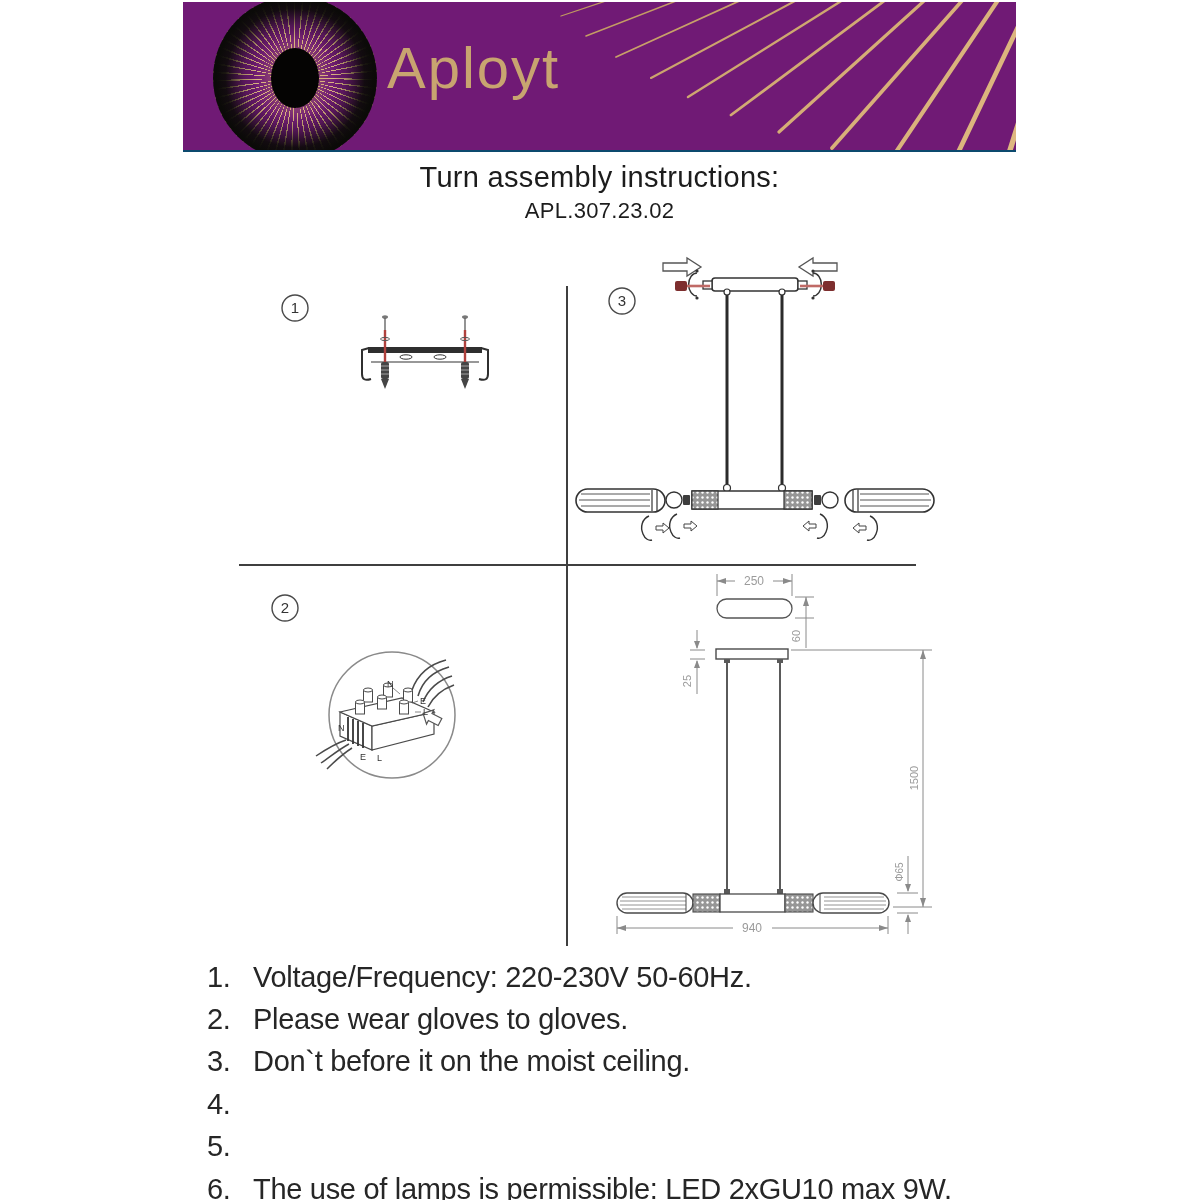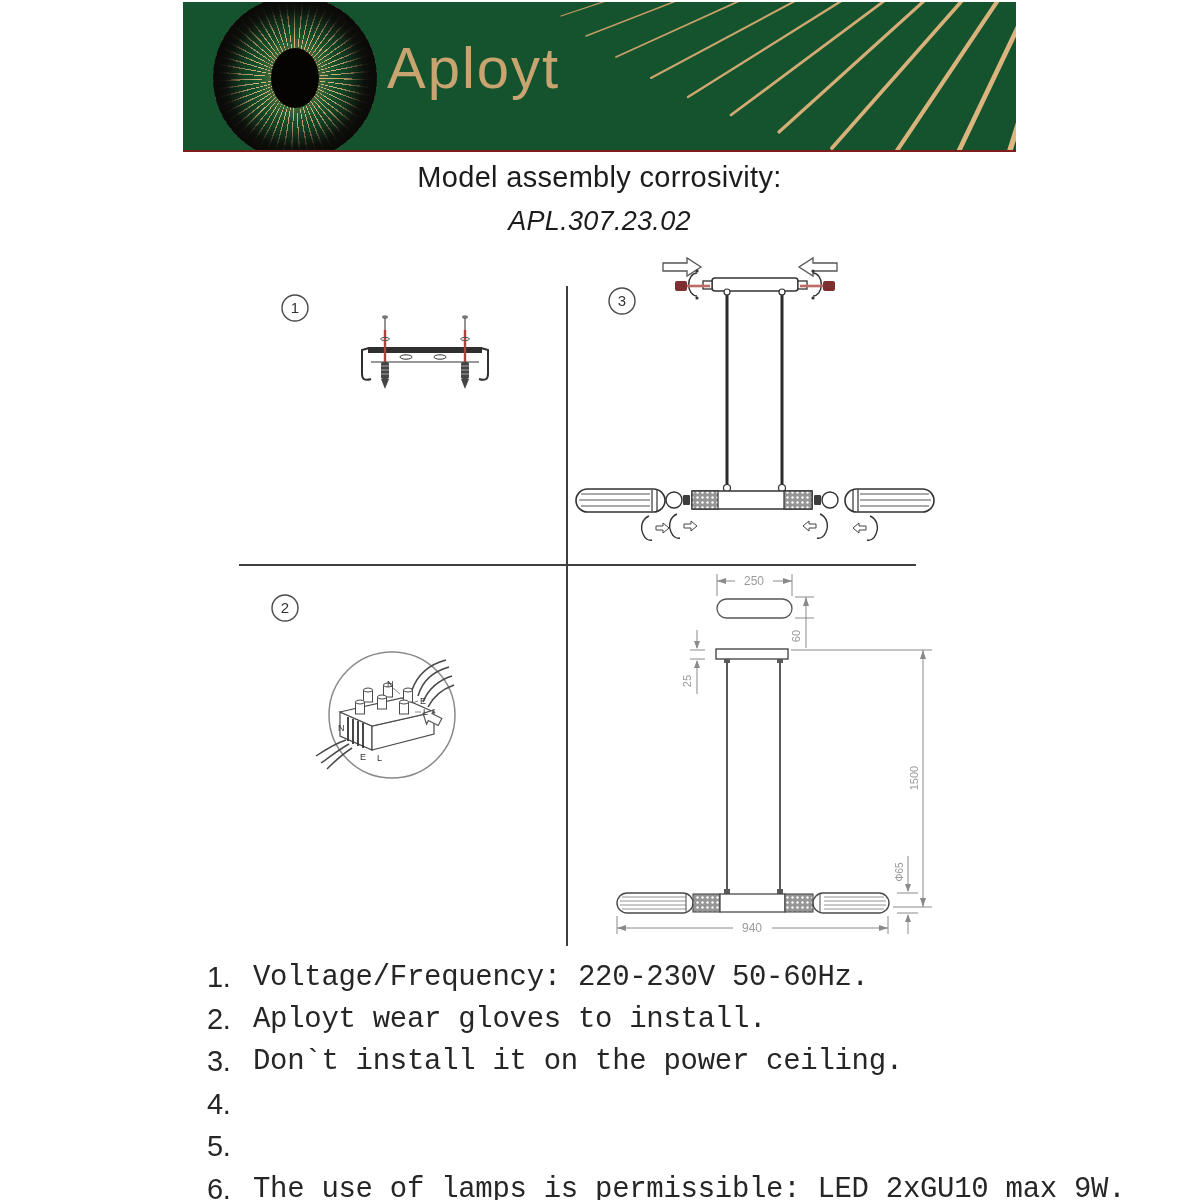--- a/index.html
+++ b/index.html
@@ -1,42 +1,42 @@
 <!DOCTYPE html>
 <html><head>
 <meta charset="utf-8">
 <style>
   html,body{margin:0;padding:0;background:#ffffff;font-family:"Liberation Sans",sans-serif;}
   .canvas{position:relative;width:1200px;height:1200px;background:#ffffff;overflow:hidden;}
 
   
-  .header{position:absolute;left:183px;top:2px;width:833px;height:148px;background:#14532d;overflow:hidden;border-bottom:2px solid #7f1d1d;}
+  .header{position:absolute;left:183px;top:2px;width:833px;height:148px;background:#701a75;overflow:hidden;border-bottom:2px solid #0c4a6e;}
   .sunburst{position:absolute;left:30px;top:-6px;width:164px;height:164px;border-radius:50%;
     background:repeating-conic-gradient(from -1deg, rgba(225,188,130,0.95) 0deg 1.25deg, rgba(0,0,0,0) 1.25deg 6.1deg);}
   .sunburst .fade{position:absolute;inset:0;border-radius:50%;
     background:radial-gradient(circle, rgba(11,10,8,0) 0 33%, rgba(11,10,8,0.25) 44%, rgba(11,10,8,0.92) 60%, #0b0a08 68%);}
   .sunburst .hole{position:absolute;left:50%;top:50%;transform:translate(-50%,-50%);width:48px;height:60px;border-radius:50%;
     background:#050403;box-shadow:0 0 16px 5px rgba(205,165,105,0.38);}
   .brand{position:absolute;left:204px;top:32px;font-size:58px;color:#c8a470;letter-spacing:2px;font-weight:400;}
   .rays{position:absolute;right:0;top:0;}
 
   
   .titles{position:absolute;left:183px;top:161px;width:833px;text-align:center;color:#1c1c1c;}
   .titles .t1{font-size:29px;letter-spacing:0.3px;}
-  .titles .t2{font-size:27px;margin-top:12px;letter-spacing:0.3px;font-style:italic;}
+  .titles .t2{font-size:22px;margin-top:4px;letter-spacing:0.3px;}
 
   
   .diagram{position:absolute;left:0;top:0;width:1200px;height:1200px;}
   .diagram text{font-family:"Liberation Sans",sans-serif;}
 
   
   .instructions{position:absolute;left:207px;top:956px;width:680px;color:#262626;}
   .instructions .row{display:flex;height:42.4px;align-items:center;font-size:29px;letter-spacing:-0.3px;}
   .instructions .num{width:46px;flex:0 0 46px;}
-  .instructions .txt{white-space:nowrap;font-family:Liberation Mono, monospace;}
+  .instructions .txt{white-space:nowrap;}
 </style>
 </head>
 <body>
 
 <div class="canvas">
 
   <div class="header">
     <div class="sunburst">
       <span class="fade"></span>
       <span class="hole"></span>
@@ -54,21 +54,21 @@
         <line x1="575" y1="-170" x2="296" y2="146" stroke="#d8b079" stroke-width="3.7"></line>
         <line x1="575" y1="-170" x2="352" y2="162" stroke="#dab37c" stroke-width="4.2"></line>
         <line x1="575" y1="-170" x2="410" y2="176" stroke="#dcb57e" stroke-width="4.8"></line>
         <line x1="575" y1="-170" x2="462" y2="186" stroke="#deb780" stroke-width="5.4"></line>
         <line x1="575" y1="-170" x2="505" y2="192" stroke="#e0b982" stroke-width="6"></line>
       </g>
     </svg>
   </div>
 
   <div class="titles">
-    <div class="t1">Model assembly corrosivity:</div>
+    <div class="t1">Turn assembly instructions:</div>
     <div class="t2">APL.307.23.02</div>
   </div>
 
   <svg class="diagram" viewBox="0 0 1200 1200">
     <defs>
       <pattern id="mesh" width="5" height="5" patternUnits="userSpaceOnUse">
         <rect width="5" height="5" fill="#969696"></rect>
         <circle cx="2.5" cy="2.5" r="1.2" fill="#ffffff"></circle>
       </pattern>
     </defs>
@@ -314,25 +314,25 @@
     <text x="752" y="932" text-anchor="middle" font-size="12" fill="#9b9b9b">940</text>
   </svg>
 
   <div class="instructions">
     <div class="row">
       <span class="num">1.</span>
       <span class="txt">Voltage/Frequency: 220-230V 50-60Hz.</span>
     </div>
     <div class="row">
       <span class="num">2.</span>
-      <span class="txt">Aployt wear gloves to install.</span>
+      <span class="txt">Please wear gloves to gloves.</span>
     </div>
     <div class="row">
       <span class="num">3.</span>
-      <span class="txt">Don`t install it on the power ceiling.</span>
+      <span class="txt">Don`t before it on the moist ceiling.</span>
     </div>
     <div class="row">
       <span class="num">4.</span>
     </div>
     <div class="row">
       <span class="num">5.</span>
     </div>
     <div class="row">
       <span class="num">6.</span>
       <span class="txt">The use of lamps is permissible: LED 2xGU10 max 9W.</span>

